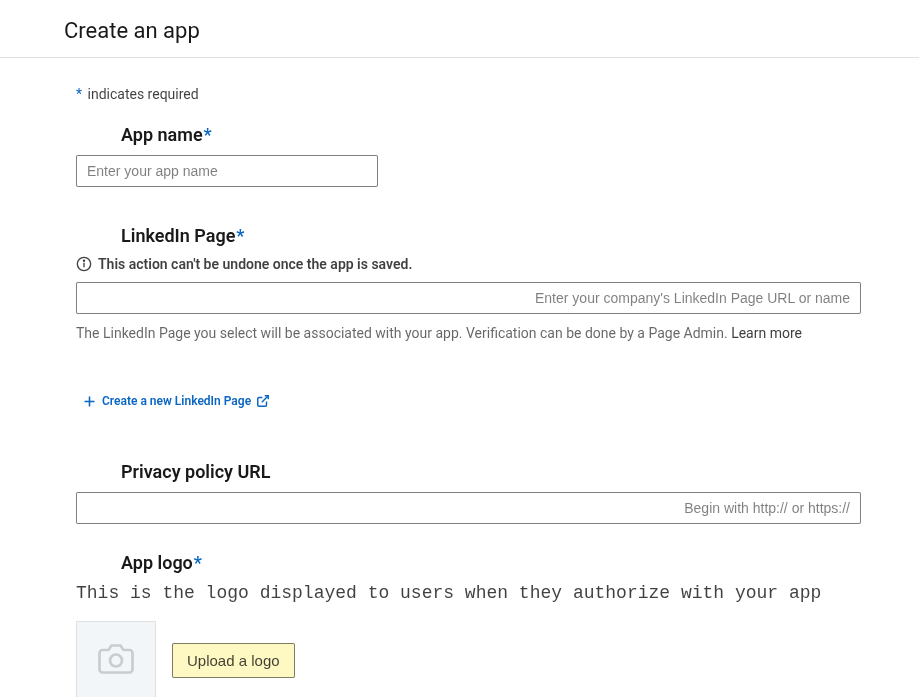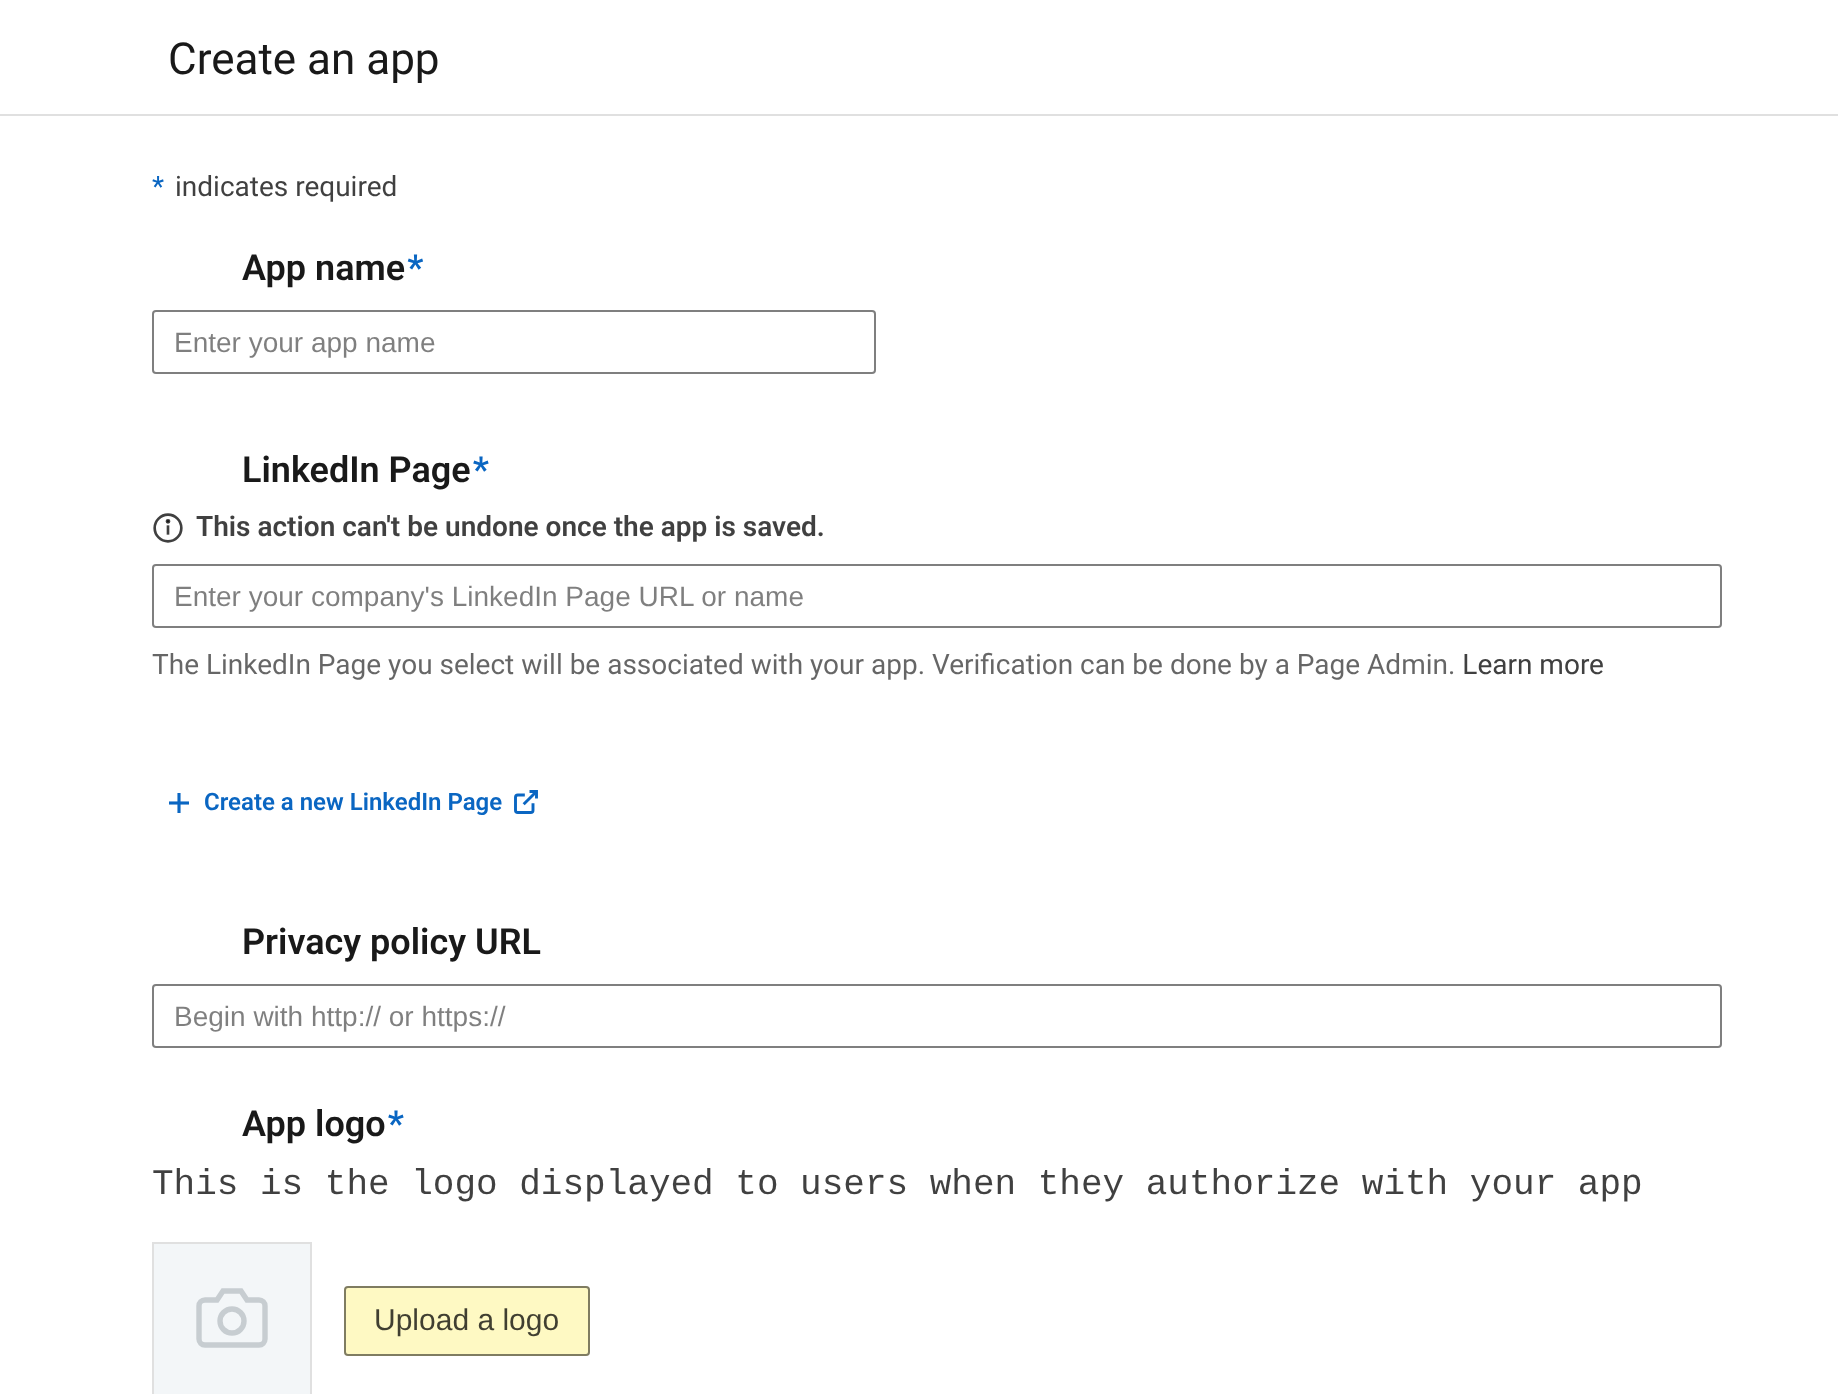--- a/index.html
+++ b/index.html
@@ -7,21 +7,21 @@
       margin: 0;
       padding: 0;
     }
     body {
       font-family: -apple-system, BlinkMacSystemFont, "Segoe UI", Roboto, Helvetica, Arial, sans-serif;
       color: rgba(0,0,0,0.9);
       background: #fff;
       width: 919px;
     }
     .header {
-      padding: 18px 0 14px 84px;
+      padding: 18px 0 14px 64px;
       border-bottom: 1px solid #e0e0e0;
     }
     .header h1 {
       font-size: 22px;
       font-weight: 400;
       color: rgba(0,0,0,0.9);
     }
     .form-container {
       padding: 28px 20px 0 76px;
     }
@@ -47,31 +47,32 @@
       display: block;
       margin-bottom: 10px;
       margin-left: 45px;
     }
     .field-label .asterisk {
       color: #0a66c2;
       font-weight: 600;
       margin-left: 1px;
     }
     .text-input {
-      width: 362px;
+      width: 302px;
       height: 32px;
       padding: 0 10px;
       font-size: 14px;
       border: 1px solid rgba(0,0,0,0.5);
       border-radius: 2px;
       outline: none;
       color: rgba(0,0,0,0.9);
     }
     .text-input.full {
       width: 785px;
+      text-align: right;
     }
     .text-input::placeholder {
       color: rgba(0,0,0,0.5);
     }
     .warning-line {
       display: flex;
       align-items: flex-end;
       gap: 6px;
       font-size: 14px;
       font-weight: 600;

